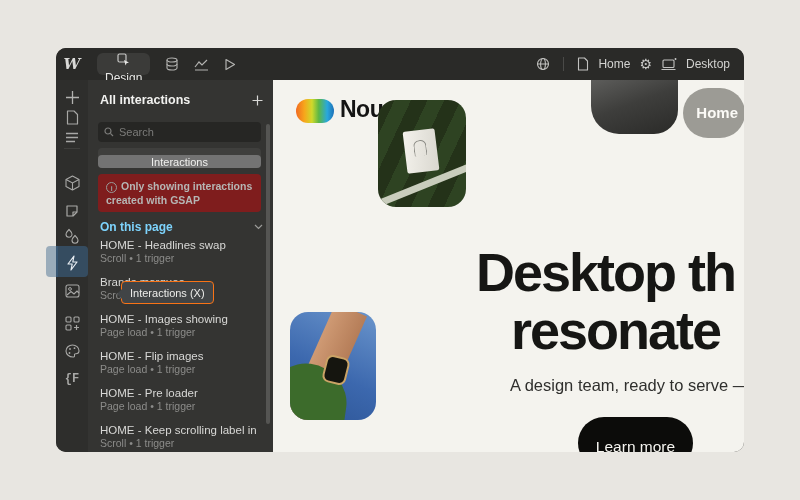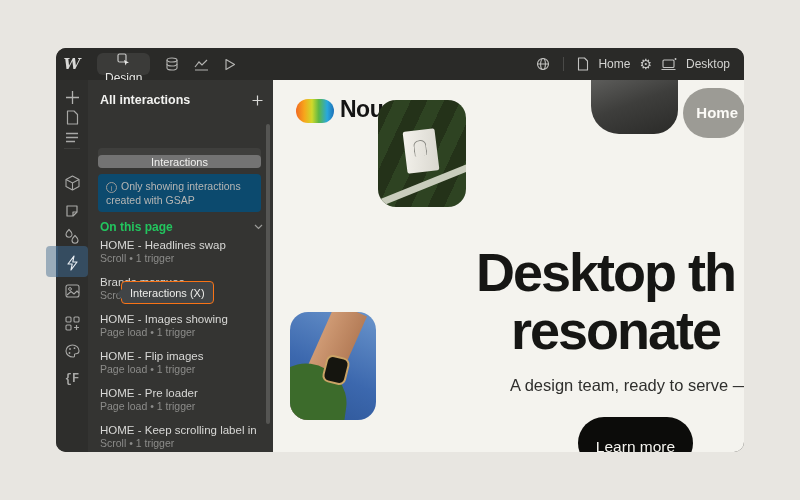--- a/index.html
+++ b/index.html
@@ -53,27 +53,27 @@
   .search-box input {
     background:transparent; border:none; outline:none; color:#c8c8c6; font-size:11px; width:100%;
     font-family:"Liberation Sans", sans-serif;
   }
   .search-box input::placeholder { color:#7b7b79; }
   .tabs { position:absolute; left:10px; right:12px; top:68px; height:20px; background:#3f3f3d; border-radius:4px; display:flex; }
   .tab { flex:1; display:flex; align-items:center; justify-content:center; font-size:11px; color:#a2a2a0; border-radius:4px; }
   .tab.active { background:#737373; color:#f0f0ee;margin-top:7px; }
   .notice {
     position:absolute; left:10px; right:12px; top:94px; height:38px;
-    background:#0c4a6e; border-radius:4px; padding:5px 8px;
-    font-size:10.5px; line-height:14px; color:#b6b6b4;
+    background:#7f1d1d; border-radius:4px; padding:5px 8px;
+    font-size:10.5px; line-height:14px; color:#b6b6b4;font-weight:bold;
   }
   .info-glyph { display:inline-block; width:11px; height:11px; border:1px solid #9a9a98; border-radius:50%;
     font-size:8px; line-height:11px; text-align:center; color:#9a9a98; margin-right:4px; vertical-align:-1px; }
   .section-row { position:absolute; left:12px; right:10px; top:140px; display:flex; align-items:center; justify-content:space-between; }
-  .section-title { font-size:12px; font-weight:bold; color:#22c55e; }
+  .section-title { font-size:12px; font-weight:bold; color:#7dd3fc; }
   .ix-list { position:absolute; left:12px; right:14px; top:158px; }
   .ix-item { margin-bottom:10px; }
   .ix-title { font-size:11.5px; color:#d8d8d6; line-height:14px; }
   .ix-meta { font-size:10.5px; color:#8c8c8a; line-height:13px; }
   .panel-scrollbar { position:absolute; right:3px; top:44px; width:4px; height:300px; background:#555553; border-radius:2px; }
   .tooltip {
     position:absolute; left:33px; top:201px; height:23px; padding:0 8px;
     background:#414446; border:1px solid #f97316; border-radius:4px;
     display:flex; align-items:center; font-size:11px; color:#ececea; z-index:30; white-space:nowrap;
   }
@@ -285,20 +285,29 @@
   <div class="panel">
     <div class="panel-header">
       <span class="panel-title">All interactions</span>
       <span>
           <svg width="11" height="11" viewBox="0 0 11 11">
             <line x1="5.5" y1="0.5" x2="5.5" y2="10.5" stroke="#d8d8d6" stroke-width="1.2"></line>
             <line x1="0.5" y1="5.5" x2="10.5" y2="5.5" stroke="#d8d8d6" stroke-width="1.2"></line>
           </svg>
         </span>
     </div>
+    <div class="search-box">
+      <span>
+          <svg width="10" height="10" viewBox="0 0 10 10">
+            <circle cx="4" cy="4" r="3" fill="none" stroke="#7b7b79" stroke-width="1.2"></circle>
+            <line x1="6.4" y1="6.4" x2="9" y2="9" stroke="#7b7b79" stroke-width="1.2"></line>
+          </svg>
+        </span>
+      <input type="text" placeholder="Search" style="">
+    </div>
     <div class="tabs">
       <div class="tab active">Interactions</div>
     </div>
     <div class="notice"><span class="info-glyph">i</span><span>Only showing interactions created with GSAP</span></div>
     <div class="section-row">
       <span class="section-title">On this page</span>
       <span>
           <svg width="9" height="6" viewBox="0 0 9 6">
             <polyline points="1,1 4.5,4.5 8,1" fill="none" stroke="#9a9a98" stroke-width="1.2"></polyline>
           </svg>

